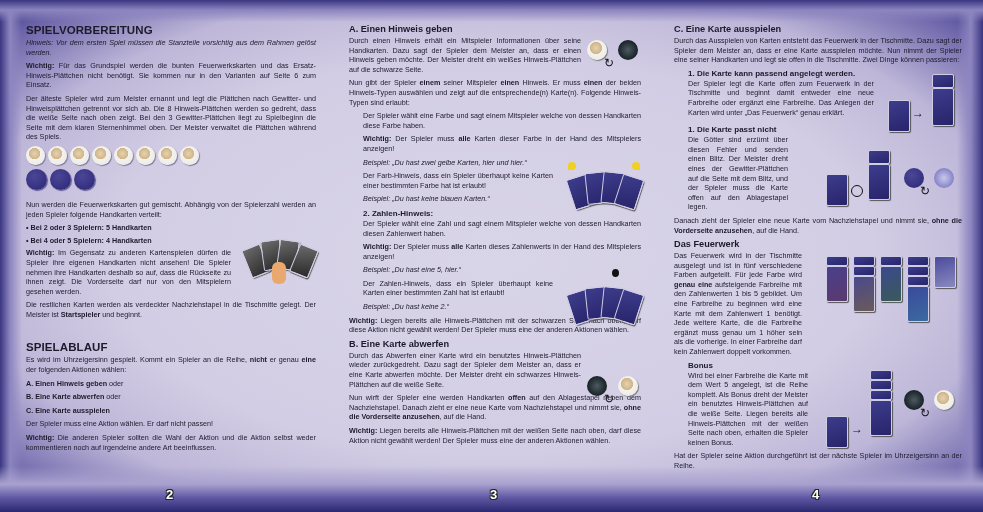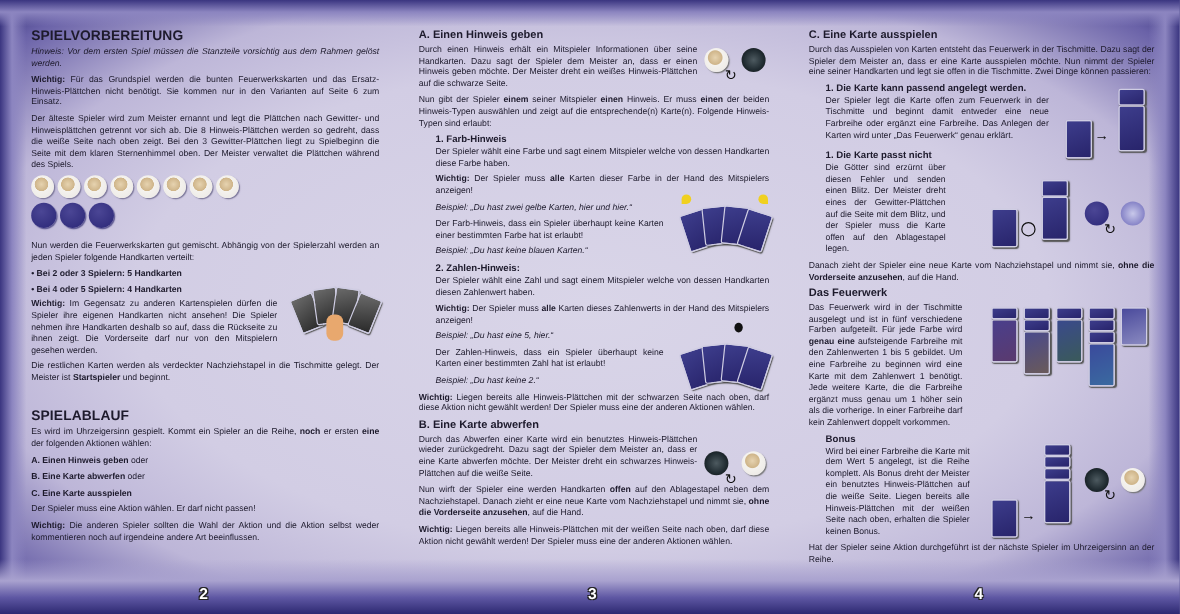--- a/index.html
+++ b/index.html
@@ -62,42 +62,41 @@
       <div class="tok-b" style="width:21px;height:21px"></div>
       <div class="tok-b" style="width:21px;height:21px"></div>
       <div class="tok-b" style="width:21px;height:21px"></div>
     </div>
     <p>Nun werden die Feuerwerkskarten gut gemischt. Abhängig von der Spielerzahl werden an jeden Spieler folgende Handkarten verteilt:</p>
     <p class="bullet">• <span>Bei 2 oder 3 Spielern: 5 Handkarten</span></p>
     <p class="bullet">• <span>Bei 4 oder 5 Spielern: 4 Handkarten</span></p>
     <p style="width:205px"><b>Wichtig:</b><span> Im Gegensatz zu anderen Kartenspielen dürfen die Spieler ihre eigenen Handkarten nicht ansehen! Die Spieler nehmen ihre Handkarten deshalb so auf, dass die Rückseite zu ihnen zeigt. Die Vorderseite darf nur von den Mitspielern gesehen werden.</span></p>
     <p><span>Die restlichen Karten werden als verdeckter Nachziehstapel in die Tischmitte gelegt. Der Meister ist </span><b>Startspieler</b><span> und beginnt.</span></p>
     <h1 style="margin-top:22px">SPIELABLAUF</h1>
-    <p><span>Es wird im Uhrzeigersinn gespielt. Kommt ein Spieler an die Reihe, </span><b>noch</b><span> er ersten </span><b>eine</b><span> der folgenden Aktionen wählen:</span></p>
+    <p><span>Es wird im Uhrzeigersinn gespielt. Kommt ein Spieler an die Reihe, </span><b>nicht</b><span> er genau </span><b>eine</b><span> der folgenden Aktionen wählen:</span></p>
     <p><b>A. Einen Hinweis geben</b><span> oder</span></p>
     <p><b>B. Eine Karte abwerfen</b><span> oder</span></p>
     <p><b>C. Eine Karte ausspielen</b></p>
     <p>Der Spieler muss eine Aktion wählen. Er darf nicht passen!</p>
     <p><b>Wichtig:</b><span> Die anderen Spieler sollten die Wahl der Aktion und die Aktion selbst weder kommentieren noch auf irgendeine andere Art beeinflussen.</span></p>
   </div>
 
   <div class="hand" style="left:244px;top:238px;width:76px;height:48px">
     <div class="card gray" style="left:2px;top:8px;transform:rotate(-22deg);width:18px;height:28px"></div>
     <div class="card gray" style="left:18px;top:2px;transform:rotate(-8deg);width:18px;height:28px"></div>
     <div class="card gray" style="left:34px;top:2px;transform:rotate(8deg);width:18px;height:28px"></div>
     <div class="card gray" style="left:50px;top:8px;transform:rotate(22deg);width:18px;height:28px"></div>
     <div style="position:absolute;left:28px;top:24px;width:14px;height:22px;border-radius:6px;background:#e8a86e"></div>
   </div>
 
   <div class="page p3">
     <h2>A. Einen Hinweis geben</h2>
     <p style="width:232px">Durch einen Hinweis erhält ein Mitspieler Informationen über seine Handkarten. Dazu sagt der Spieler dem Meister an, dass er einen Hinweis geben möchte. Der Meister dreht ein weißes Hinweis-Plättchen auf die schwarze Seite.</p>
     <p><span>Nun gibt der Spieler </span><b>einem</b><span> seiner Mitspieler </span><b>einen</b><span> Hinweis. Er muss </span><b>einen</b><span> der beiden Hinweis-Typen auswählen und zeigt auf die entsprechende(n) Karte(n). Folgende Hinweis-Typen sind erlaubt:</span></p>
     <div class="indent">
-      <h3>1. Farb-Hinweis</h3>
       <p>Der Spieler wählt eine Farbe und sagt einem Mitspieler welche von dessen Handkarten diese Farbe haben.</p>
       <p><b>Wichtig:</b><span> Der Spieler muss </span><b>alle</b><span> Karten dieser Farbe in der Hand des Mitspielers anzeigen!</span></p>
       <p class="it">Beispiel: „Du hast zwei gelbe Karten, hier und hier.“</p>
       <p style="width:190px">Der Farb-Hinweis, dass ein Spieler überhaupt keine Karten einer bestimmten Farbe hat ist erlaubt!</p>
       <p class="it">Beispiel: „Du hast keine blauen Karten.“</p>
       <h3 style="margin-top:5px">2. Zahlen-Hinweis:</h3>
       <p>Der Spieler wählt eine Zahl und sagt einem Mitspieler welche von dessen Handkarten diesen Zahlenwert haben.</p>
       <p><b>Wichtig:</b><span> Der Spieler muss </span><b>alle</b><span> Karten dieses Zahlenwerts in der Hand des Mitspielers anzeigen!</span></p>
       <p class="it">Beispiel: „Du hast eine 5, hier.“</p>
       <p style="width:190px">Der Zahlen-Hinweis, dass ein Spieler überhaupt keine Karten einer bestimmten Zahl hat ist erlaubt!</p>

